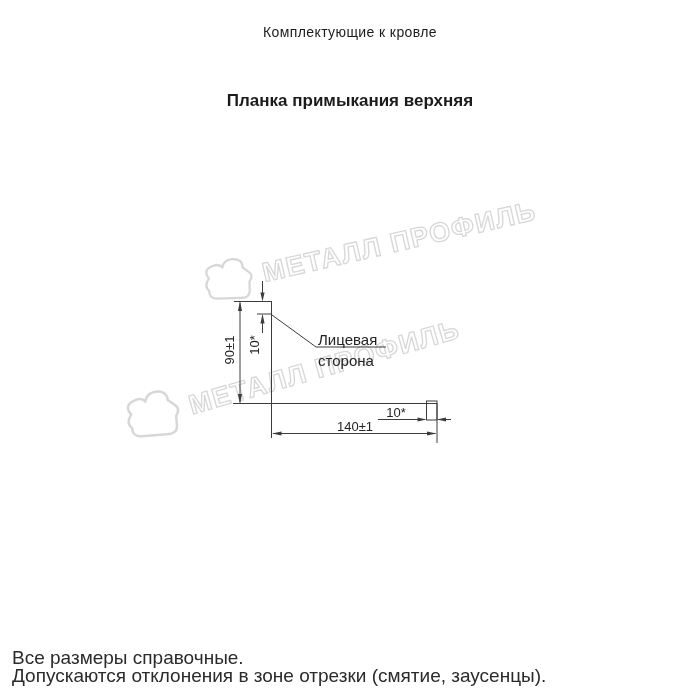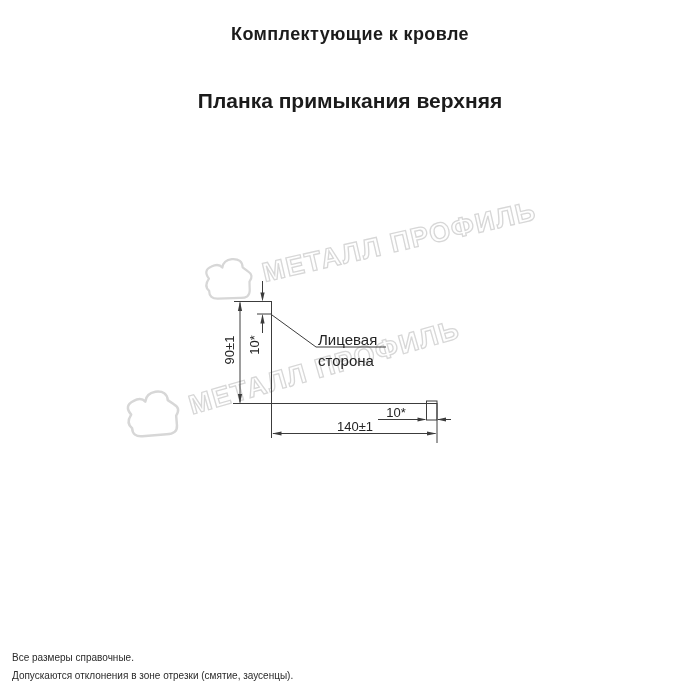--- a/index.html
+++ b/index.html
@@ -8,33 +8,33 @@
     background:#ffffff;
     font-family:"Liberation Sans", sans-serif;
     position:relative; overflow:hidden;
     color:#1c1c1c;
   }
   .canvas { position:absolute; inset:0; width:700px; height:700px; background:#fff; }
 
   
   .page-title {
     position:absolute; top:24px; left:0; width:700px;
-    text-align:center; font-size:18px; font-weight:bold;
+    text-align:center; font-size:14px; font-weight:normal;
     letter-spacing:0.4px; color:#1b1b1b; z-index:3;
   }
   .subtitle {
     position:absolute; top:88px; left:0; width:700px;
-    text-align:center; font-size:21px; font-weight:bold;
+    text-align:center; font-size:17px; font-weight:bold;
     line-height:25px; color:#1b1b1b; z-index:3;
   }
 
   
   .footer {
     position:absolute; left:12px; top:649px;
-    font-size:10px; line-height:18px; color:#2b2b2b; z-index:3;
+    font-size:19px; line-height:18px; color:#2b2b2b; z-index:3;
   }
 
   
   .wm {
     position:absolute; display:flex; align-items:center; gap:7px;
     transform-origin:0 100%; z-index:1; pointer-events:none;
     white-space:nowrap;
   }
   .wm-text {
     font-size:27px; font-weight:bold; letter-spacing:1.5px;

